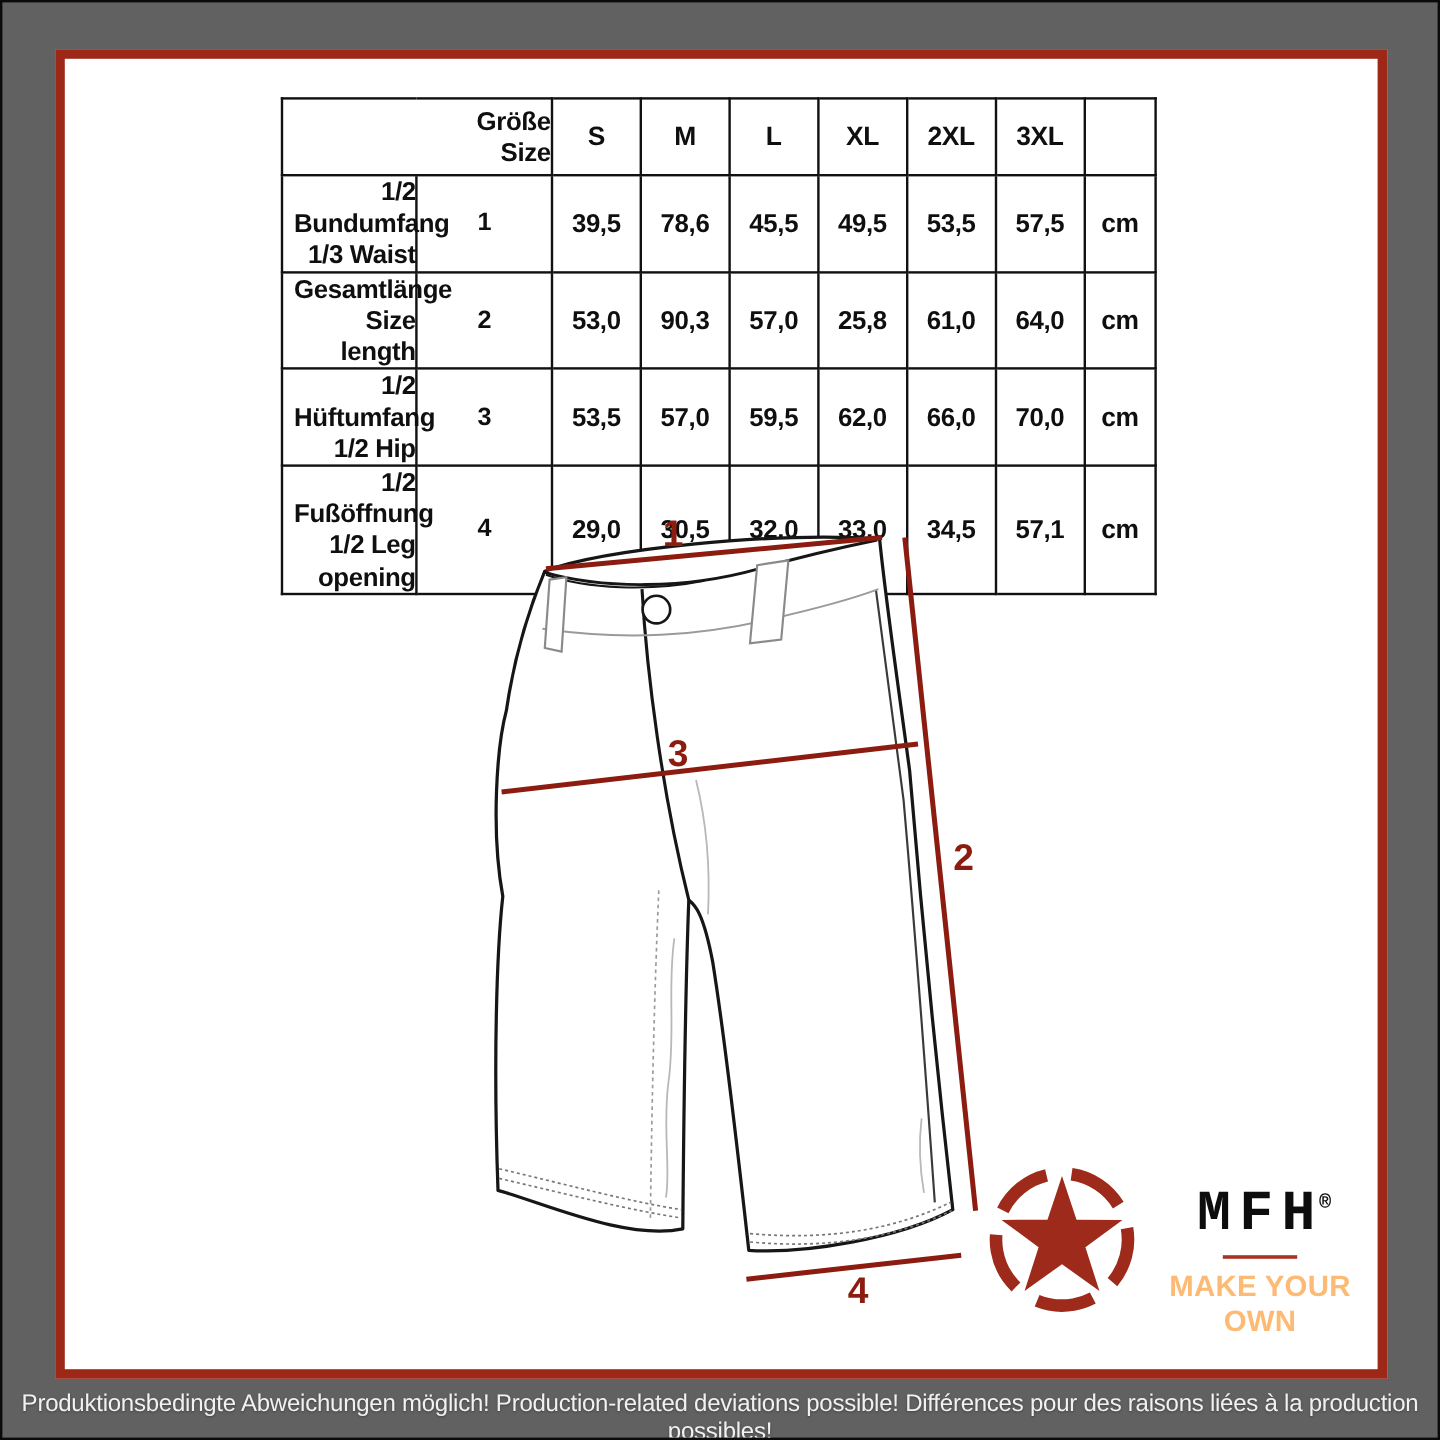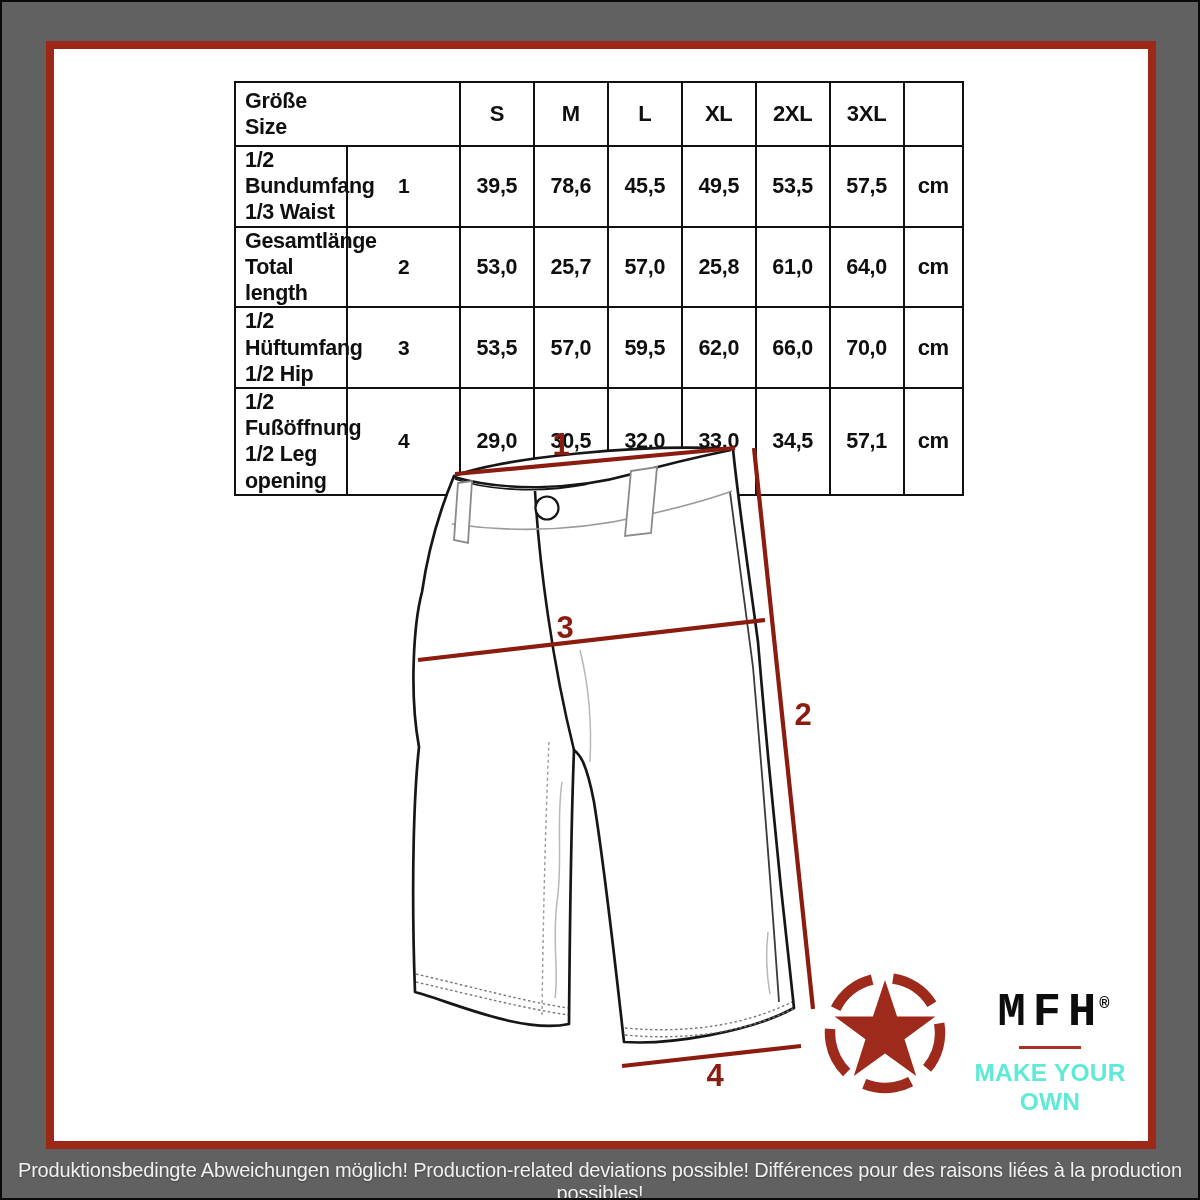--- a/index.html
+++ b/index.html
@@ -14,39 +14,39 @@
   }
   
   table.size-table{
     position:absolute;left:232px;top:79px;width:730px;
     border-collapse:collapse;table-layout:fixed;
     color:#0f0f0f;font-weight:700;letter-spacing:-0.3px;
   }
   table.size-table td{border:2.5px solid #111;background:#fff;padding:0;vertical-align:middle;}
   table.size-table tr.hdr td{height:62px;}
   table.size-table tr.row td{height:65px;}
-  td.c-label{width:214px;text-align:left;}
+  td.c-label{width:214px;text-align:right;}
   td.c-num{width:45px;text-align:center;font-size:21px;}
   td.c-size{width:69px;text-align:center;font-size:22px;}
   td.c-unit{width:55px;text-align:center;font-size:22px;}
   .lbl{padding-left:9px;font-size:21.5px;line-height:1.22;}
   td.c-size .v{font-size:21.5px;text-align:right;}
   
   svg.diagram{position:absolute;left:0;top:0;width:1200px;height:1200px;}
   
   .logo-text{
     position:absolute;left:950px;top:960px;width:196px;text-align:center;color:#0d0d0d;
   }
   .brand{
     font-family:Liberation Mono, monospace;font-weight:700;font-size:47px;
     letter-spacing:7px;line-height:1;white-space:nowrap;padding-left:7px;margin-top:27px;
   }
   .brand sup{font-size:17px;letter-spacing:0;vertical-align:super;margin-left:-4px;}
   .brand-divider{width:62px;height:3px;background:#a83325;margin:10px auto 9px auto;}
-  .tagline{font-size:24.5px;font-weight:700;line-height:1.2;color:#5eead4;letter-spacing:0.2px;}
+  .tagline{font-size:24.5px;font-weight:700;line-height:1.2;color:#fdba74;letter-spacing:0.2px;}
   
   .footer{
     position:absolute;left:0;top:1157px;width:100%;text-align:center;
     color:#f1f1f1;font-size:20px;letter-spacing:-0.2px;
     text-shadow:0 1px 2px rgba(0,0,0,0.35);
   }
 </style>
 </head>
 <body>
 
@@ -86,26 +86,26 @@
       <td class="c-size"><span class="v">49,5</span></td>
       <td class="c-size"><span class="v">53,5</span></td>
       <td class="c-size"><span class="v">57,5</span></td>
       <td class="c-unit">cm</td>
     </tr>
 
     <tr class="row">
       <td class="c-label">
         <div class="lbl">
           <div>Gesamtlänge</div>
-          <div>Total length</div>
+          <div>Size length</div>
         </div>
       </td>
       <td class="c-num">2</td>
       <td class="c-size"><span class="v">53,0</span></td>
-      <td class="c-size"><span class="v">25,7</span></td>
+      <td class="c-size"><span class="v">90,3</span></td>
       <td class="c-size"><span class="v">57,0</span></td>
       <td class="c-size"><span class="v">25,8</span></td>
       <td class="c-size"><span class="v">61,0</span></td>
       <td class="c-size"><span class="v">64,0</span></td>
       <td class="c-unit">cm</td>
     </tr>
 
     <tr class="row">
       <td class="c-label">
         <div class="lbl">

